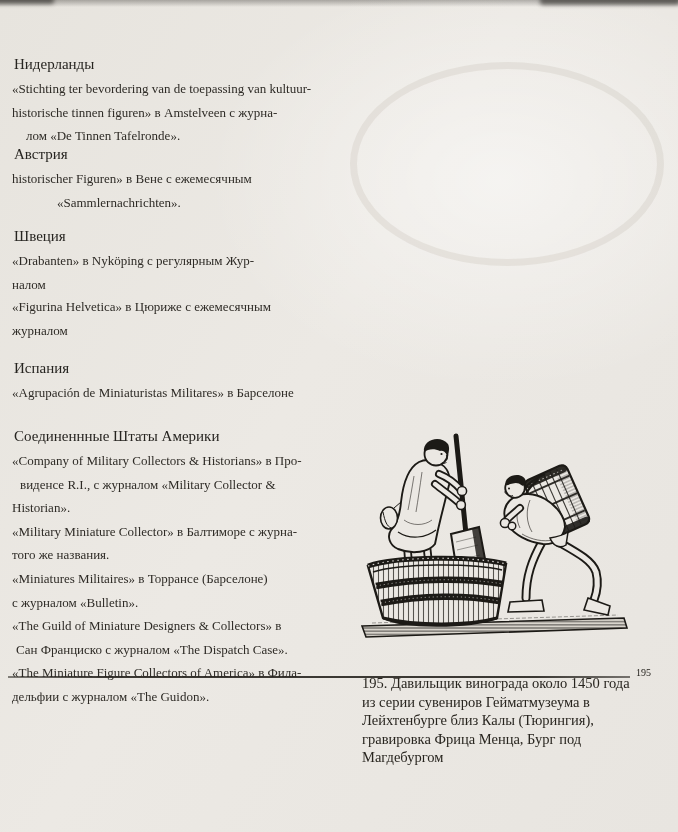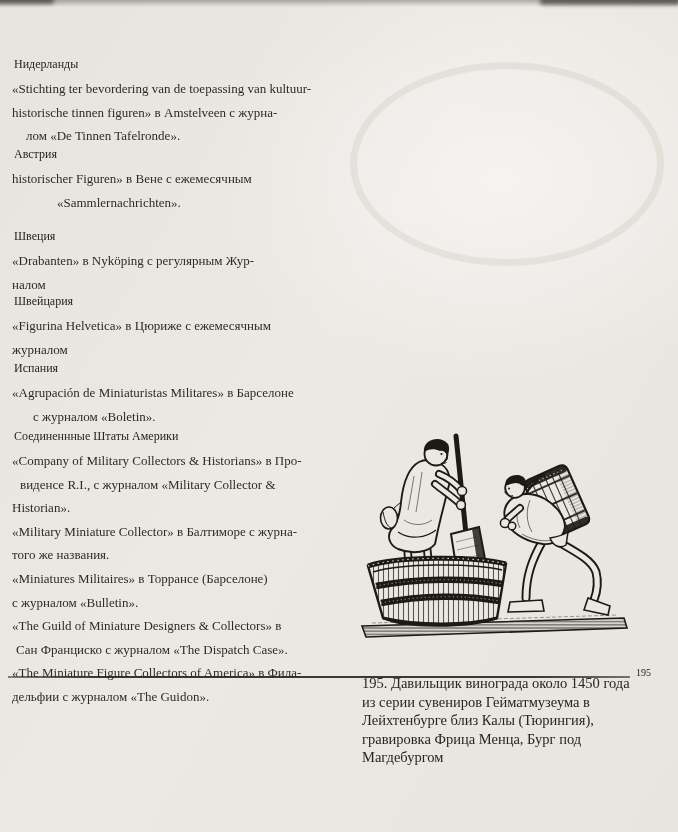--- a/index.html
+++ b/index.html
@@ -19,21 +19,21 @@
       linear-gradient(120deg,#e7e4de 0%,#ece9e4 45%,#e8e5e0 100%);
   }
   .scan-blob{position:absolute;background:rgba(25,23,20,0.55);filter:blur(2px);border-radius:3px;}
   .stain{
     position:absolute;left:350px;top:62px;width:300px;height:190px;
     border:7px solid rgba(198,192,180,0.28);border-radius:50%;
     pointer-events:none;
   }
   .section{position:absolute;left:12px;width:345px;}
   .heading{
-    font-size:12px;line-height:19px;margin:0 0 2px 2px;
+    font-size:15px;line-height:19px;margin:0 0 2px 2px;
     font-weight:normal;color:#262420;white-space:nowrap;
   }
   .bodyline{
     font-size:13px;line-height:17.6px;white-space:nowrap;color:#2e2b26;margin-top:6px;
   }
   .in4{padding-left:4px}.in8{padding-left:8px}.in14{padding-left:14px}
   .in21{padding-left:21px}.in45{padding-left:45px}
   .figure{position:absolute;left:356px;top:428px;width:274px;height:220px;}
   .figure svg{width:100%;height:100%;display:block;}
   .footer-rule{
@@ -66,29 +66,27 @@
     <div class="bodyline in45">«Sammlernachrichten».</div>
   </div>
 
   <div class="section" style="top:227px">
     <h3 class="heading">Швеция</h3>
     <div class="bodyline">«Drabanten» в Nyköping с регулярным Жур-</div>
     <div class="bodyline">налом</div>
   </div>
 
   <div class="section" style="top:292px">
-    <h3 class="heading">Швейцария</h3>
     <div class="bodyline">«Figurina Helvetica» в Цюриже с ежемесячным</div>
     <div class="bodyline">журналом</div>
   </div>
 
   <div class="section" style="top:359px">
     <h3 class="heading">Испания</h3>
     <div class="bodyline">«Agrupación de Miniaturistas Militares» в Барселоне</div>
-    <div class="bodyline in21">с журналом «Boletin».</div>
   </div>
 
   <div class="section" style="top:427px">
     <h3 class="heading">Соединеннные Штаты Америки</h3>
     <div class="bodyline">«Company of Military Collectors &amp; Historians» в Про-</div>
     <div class="bodyline in8">виденсе R.I., с журналом «Military Collector &amp;</div>
     <div class="bodyline">Historian».</div>
     <div class="bodyline">«Military Miniature Collector» в Балтиморе с журна-</div>
     <div class="bodyline">того же названия.</div>
     <div class="bodyline">«Miniatures Militaires» в Торрансе (Барселоне)</div>

